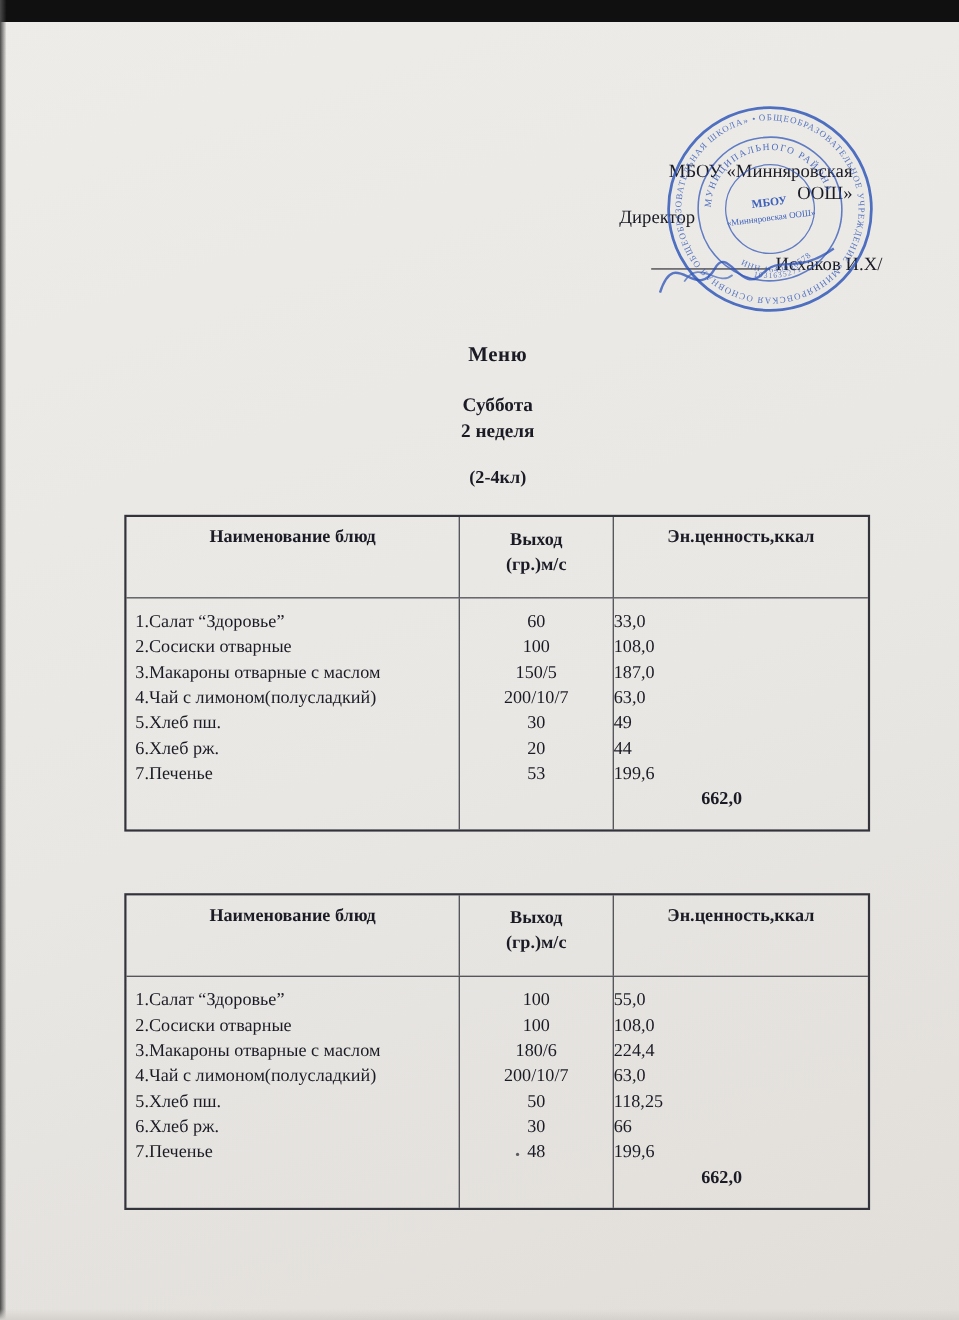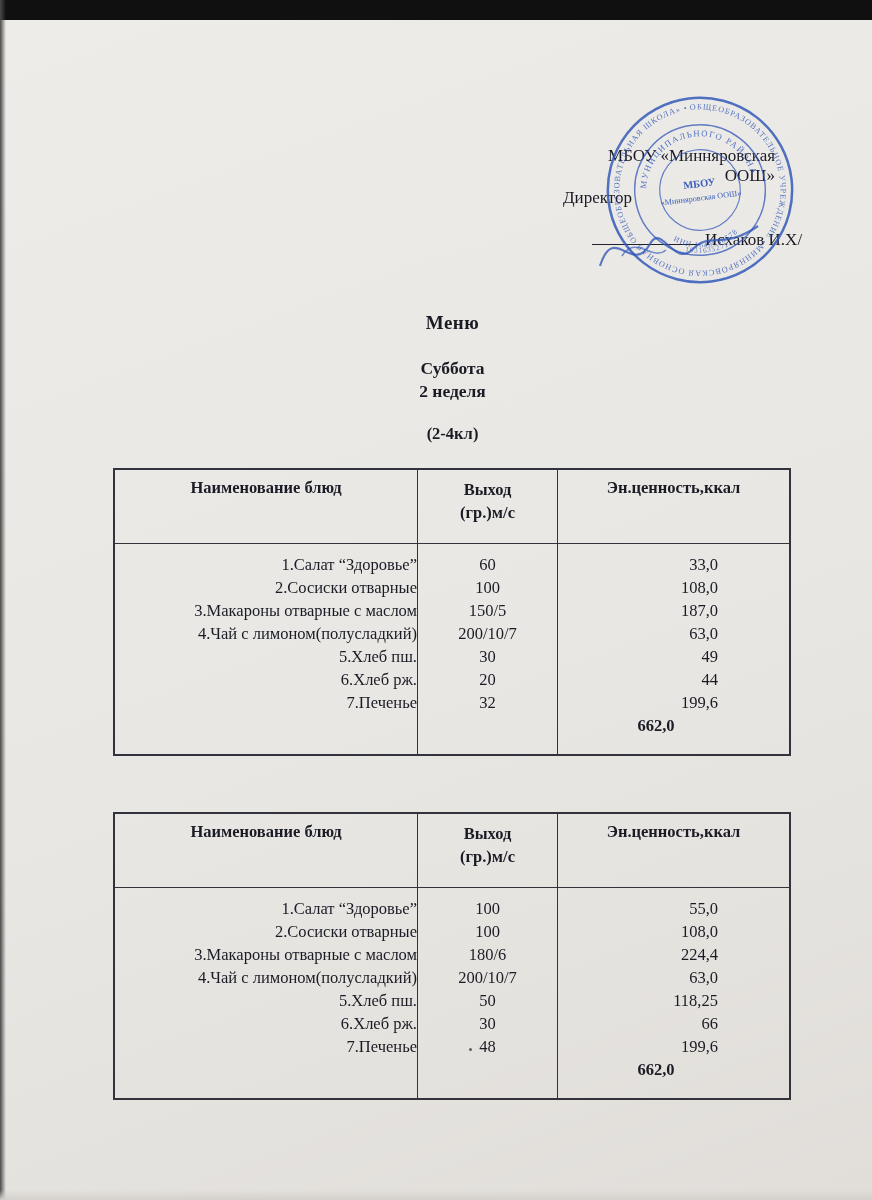--- a/index.html
+++ b/index.html
@@ -42,24 +42,24 @@
   .t1{top:468px;}
   .t2{top:812px;}
   .thead{display:flex;border-bottom:1.6px solid #33333c;height:74px;box-sizing:border-box;}
   .tbody{display:flex;height:210px;box-sizing:border-box;}
   .c1{width:303px;border-right:1.6px solid #33333c;box-sizing:border-box;}
   .c2{width:140px;border-right:1.6px solid #33333c;box-sizing:border-box;}
   .c3{flex:1;box-sizing:border-box;}
   .th{padding-top:8px;text-align:center;font-weight:bold;}
   .hline{line-height:23px;}
   .td{padding-top:9px;}
-  .line{height:23px;line-height:23px;text-align:right;}
+  .line{height:23px;line-height:23px;}
   .name-line{padding-left:8px;}
   .out-line{text-align:center;}
-  .val{width:160px;text-align:right;}
+  .val{width:160px;text-align:left;}
   .total{width:160px;margin-left:18px;text-align:center;font-weight:bold;}
 
   .stray-dot{position:absolute;left:469px;top:1048px;width:3px;height:3px;border-radius:50%;
     background:#3a3a42;opacity:.8;}
 </style>
 </head>
 <body>
 
 <div class="scan">
   <div class="edge-top"></div>
@@ -132,21 +132,21 @@
         <div class="line name-line">6.Хлеб рж.</div>
         <div class="line name-line">7.Печенье</div>
       </div>
       <div class="td c2">
         <div class="line out-line">60</div>
         <div class="line out-line">100</div>
         <div class="line out-line">150/5</div>
         <div class="line out-line">200/10/7</div>
         <div class="line out-line">30</div>
         <div class="line out-line">20</div>
-        <div class="line out-line">32</div>
+        <div class="line out-line">53</div>
       </div>
       <div class="td c3">
         <div class="line val">33,0</div>
         <div class="line val">108,0</div>
         <div class="line val">187,0</div>
         <div class="line val">63,0</div>
         <div class="line val">49</div>
         <div class="line val">44</div>
         <div class="line val">199,6</div>
         <div class="line total">662,0</div>

